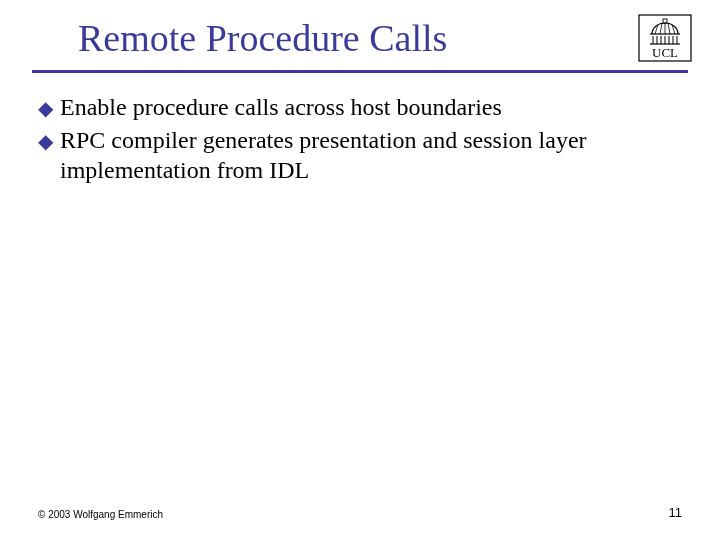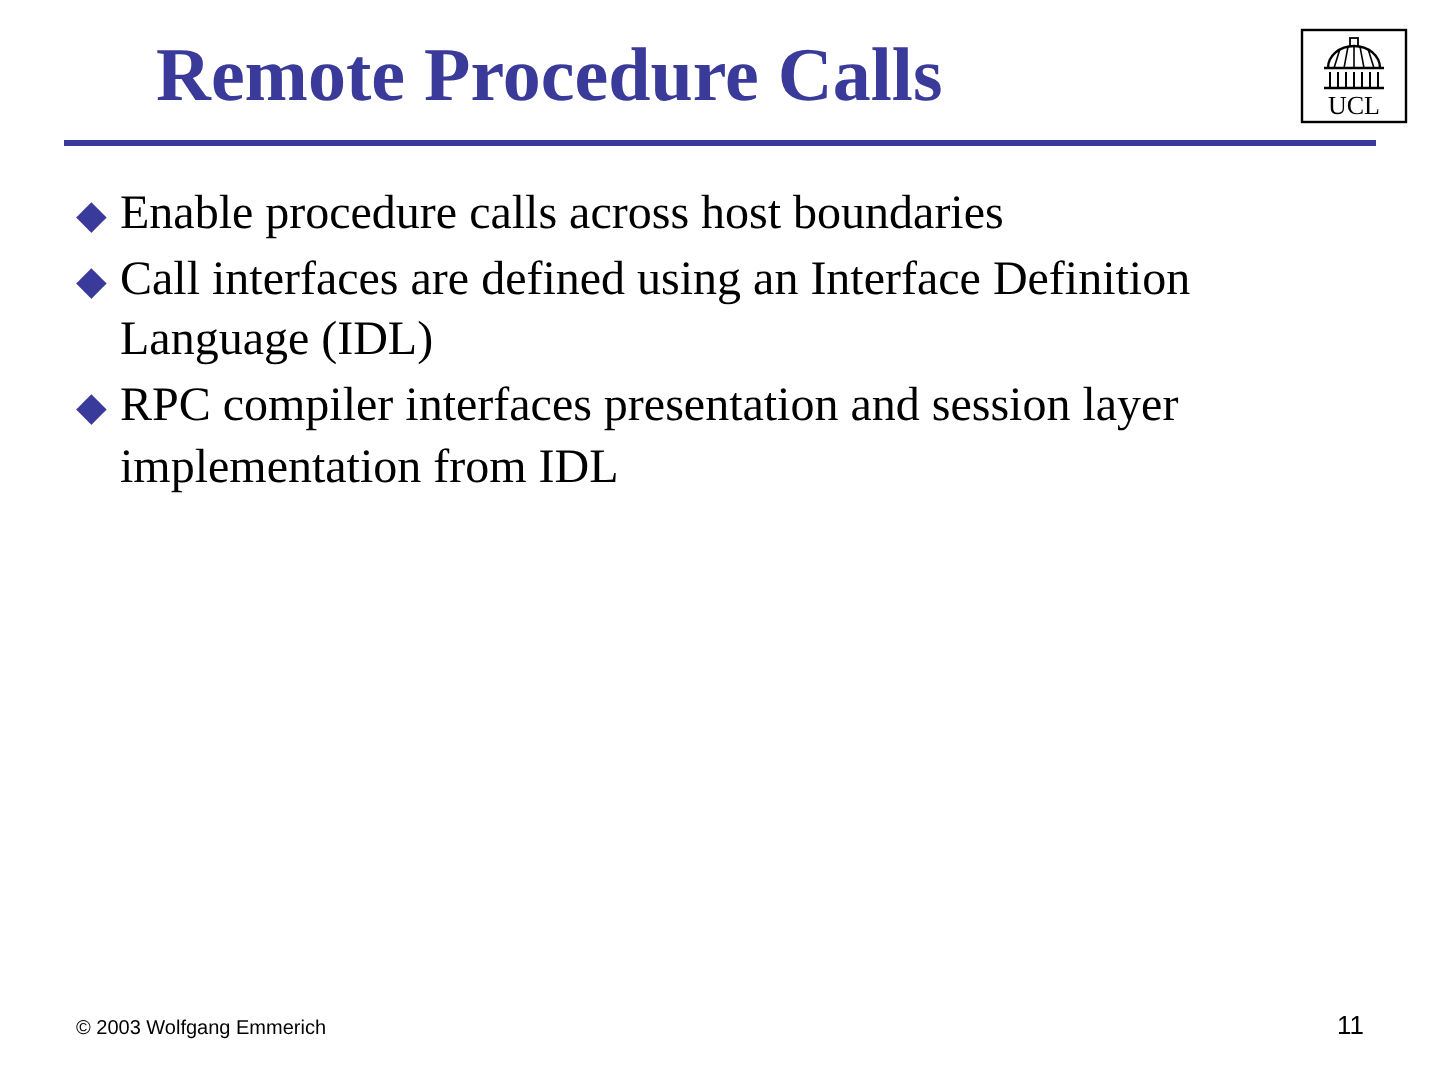--- a/index.html
+++ b/index.html
@@ -19,26 +19,26 @@
     position: relative;
     box-sizing: border-box;
   }
   .title {
     position: absolute;
     top: 16px;
     left: 78px;
     font-family: "Times New Roman", Times, serif;
     font-size: 38px;
     color: #3a3a9a;
-    font-weight: 700;
+    font-weight: 400;
   }
   .logo {
     position: absolute;
     top: 14px;
-    right: 16px;
+    right: 28px;
     width: 54px;
     height: 48px;
   }
   .rule {
     position: absolute;
     top: 70px;
     left: 32px;
     width: 656px;
     height: 0;
     border-top: 3px solid #3a3a9a;
@@ -117,23 +117,20 @@
     </svg>
   </div>
 
   <div class="rule"></div>
 
   <div class="body">
     <div class="item">
       <span class="bullet">◆</span><span>Enable procedure calls across host boundaries</span>
     </div>
     <div class="item">
-      <span class="bullet">◆</span><span>Call interfaces are defined using an Interface Definition Language (IDL)</span>
-    </div>
-    <div class="item">
-      <span class="bullet">◆</span><span>RPC compiler interfaces presentation and session layer implementation from IDL</span>
+      <span class="bullet">◆</span><span>RPC compiler generates presentation and session layer implementation from IDL</span>
     </div>
   </div>
 
   <div class="footer-left">© 2003 Wolfgang Emmerich</div>
   <div class="footer-right">11</div>
 
 </div>
 
 </body></html>

